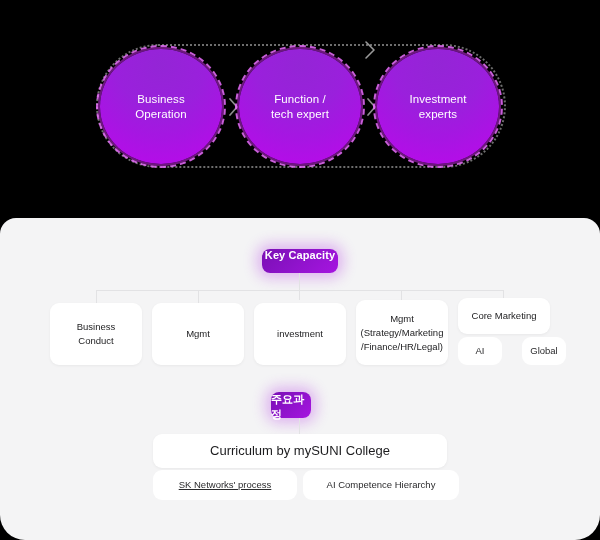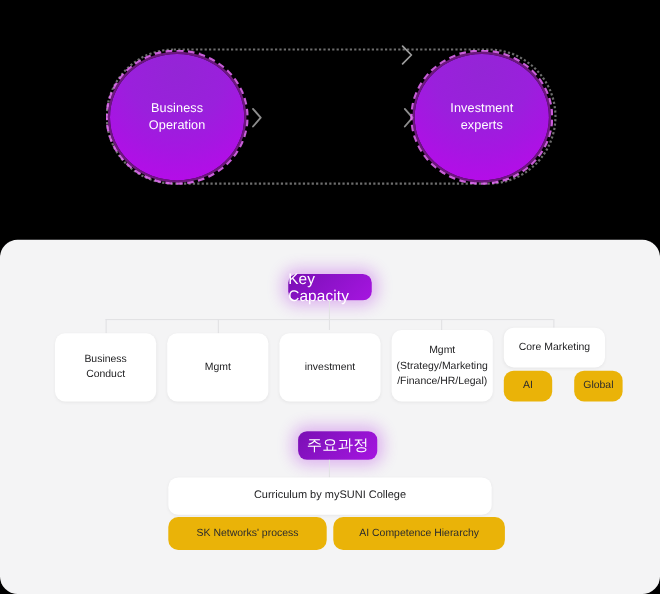--- a/index.html
+++ b/index.html
@@ -12,21 +12,21 @@
     height: 540px;
     overflow: hidden;
     font-family: "Liberation Sans", "DejaVu Sans", sans-serif;
   }
 
   #root {
     position: relative;
     width: 600px;
     height: 540px;
     background: #000000;
-    border-radius: 14px;
+    border-radius: 25px;
     overflow: hidden;
   }
 
   
   .top-panel {
     position: absolute;
     left: 0;
     top: 0;
     width: 600px;
     height: 218px;
@@ -117,32 +117,32 @@
     top: 218px;
     width: 600px;
     height: 322px;
     background: #f4f4f5;
     border-radius: 16px;
   }
 
   .badge {
     position: absolute;
     display: flex;
-    align-items: center;
+    align-items: flex-start;
     justify-content: center;
     background: linear-gradient(135deg, #7a0fb4 0%, #8d13c9 45%, #a615e0 100%);
     color: #ffffff;
     border-radius: 8px;
-    font-size: 14px;
-    font-weight: 400;
+    font-size: 11px;
+    font-weight: 700;
     letter-spacing: 0.1px;
     box-shadow: 0 0 14px 5px rgba(168,30,225,0.30);
   }
   .badge-key { left: 262px; top: 249px; width: 76px; height: 24px; }
-  .badge-main { left: 271px; top: 392px; width: 72px; height: 26px; }
+  .badge-main { left: 271px; top: 392px; width: 40px; height: 26px; }
 
   
   .line {
     position: absolute;
     background: #e2e2e4;
   }
   .v-line { width: 1px; }
   .h-line { height: 1px; }
 
   .card {
@@ -155,35 +155,35 @@
     text-align: center;
     color: #1c1c1e;
     font-size: 9.5px;
     line-height: 14px;
     box-shadow: 0 1px 3px rgba(0,0,0,0.05);
     white-space: pre-line;
     padding: 4px;
     box-sizing: border-box;
   }
   .card-gray {
-    background: #eab308;
+    background: #ffffff;
     box-shadow: none;
     color: #2b2b2d;
   }
 
   .c-business { left: 50px;  top: 303px; width: 92px;  height: 62px; }
   .c-mgmt     { left: 152px; top: 303px; width: 92px;  height: 62px; }
   .c-invest   { left: 254px; top: 303px; width: 92px;  height: 62px; }
   .c-mgmt2    { left: 356px; top: 300px; width: 92px;  height: 65px; }
   .c-core     { left: 458px; top: 298px; width: 92px;  height: 36px; }
   .c-ai       { left: 458px; top: 337px; width: 44px;  height: 28px; }
   .c-global   { left: 506px; top: 337px; width: 44px;  height: 28px; margin-left: 16px; }
 
-  .c-curric   { left: 153px; top: 434px; width: 294px; height: 34px; font-size: 10px; }
-  .c-sk       { left: 153px; top: 470px; width: 144px; height: 30px; }
+  .c-curric   { left: 153px; top: 434px; width: 294px; height: 34px; font-size: 13px; }
+  .c-sk       { left: 153px; top: 470px; width: 144px; height: 30px; text-decoration: underline; }
   .c-aich     { left: 303px; top: 470px; width: 156px; height: 30px; }
 </style>
 </head>
 <body>
 
 <div id="root">
 
   <div class="top-panel">
 
     <div class="flow-track"></div>
@@ -200,20 +200,24 @@
         <span class="node-label">Business
 Operation</span>
       </div>
 
       <div class="step-chevron chev-a">
         <svg width="14" height="22" viewBox="0 0 14 22" fill="none">
           <path d="M4 3 L11 11 L4 19" stroke="#8d8d8d" stroke-width="1.7" fill="none" stroke-linecap="round" stroke-linejoin="round"></path>
         </svg>
       </div>
 
+      <div class="node-circle circle-2">
+        <span class="node-label">Function /
+tech expert</span>
+      </div>
 
       <div class="step-chevron chev-b">
         <svg width="14" height="22" viewBox="0 0 14 22" fill="none">
           <path d="M4 3 L11 11 L4 19" stroke="#8d8d8d" stroke-width="1.7" fill="none" stroke-linecap="round" stroke-linejoin="round"></path>
         </svg>
       </div>
 
       <div class="node-circle circle-3">
         <span class="node-label">Investment
 experts</span>

